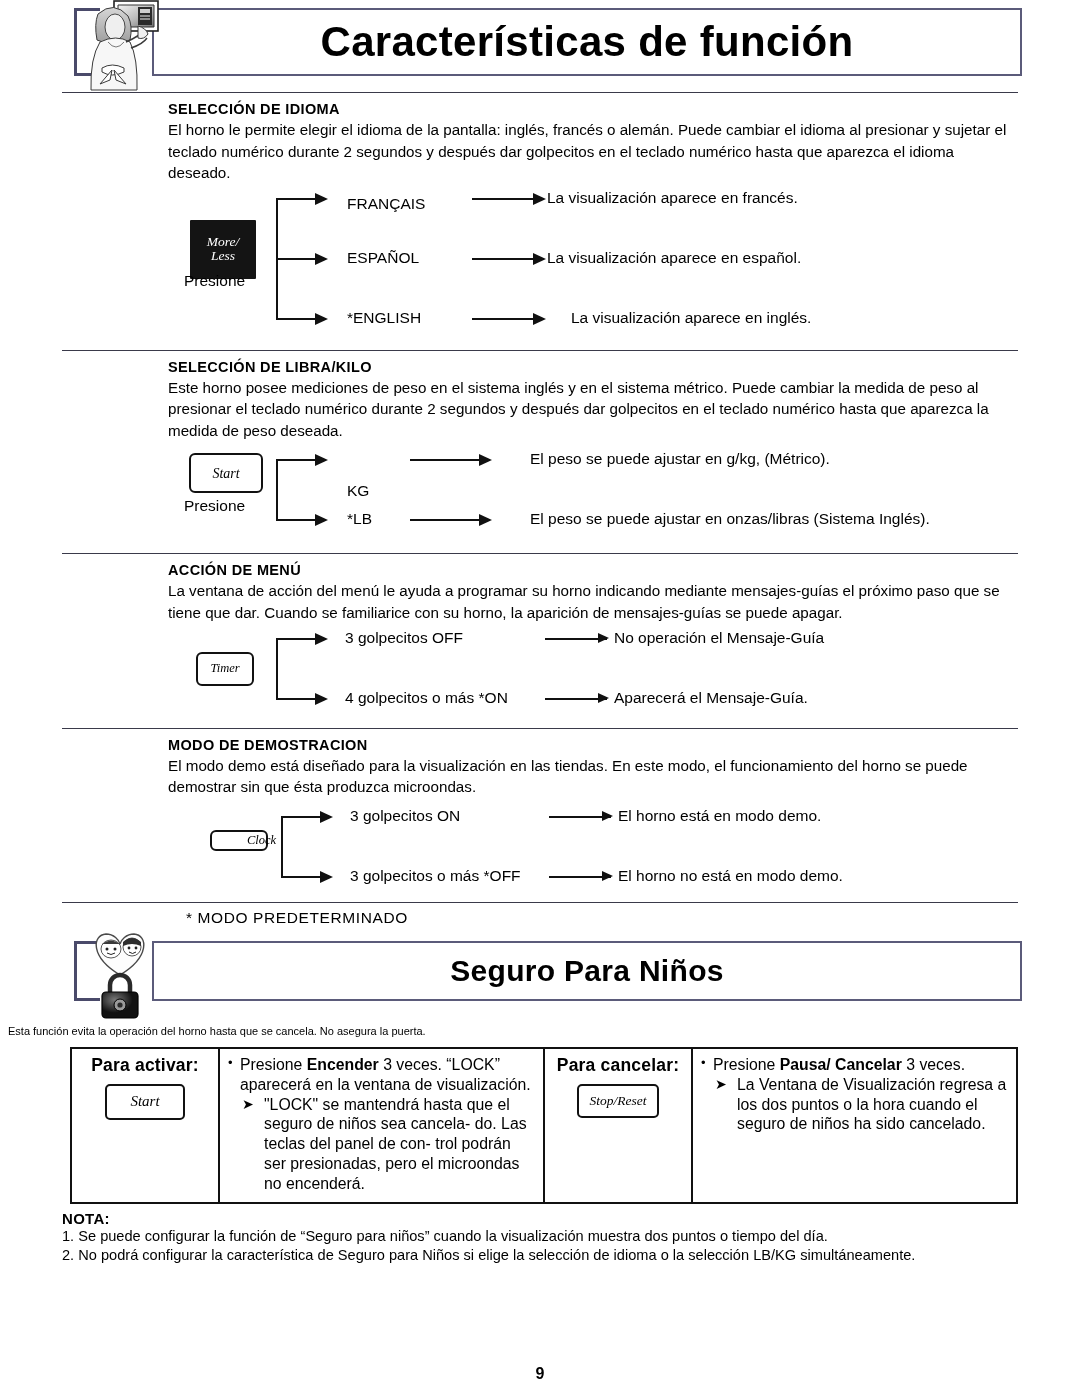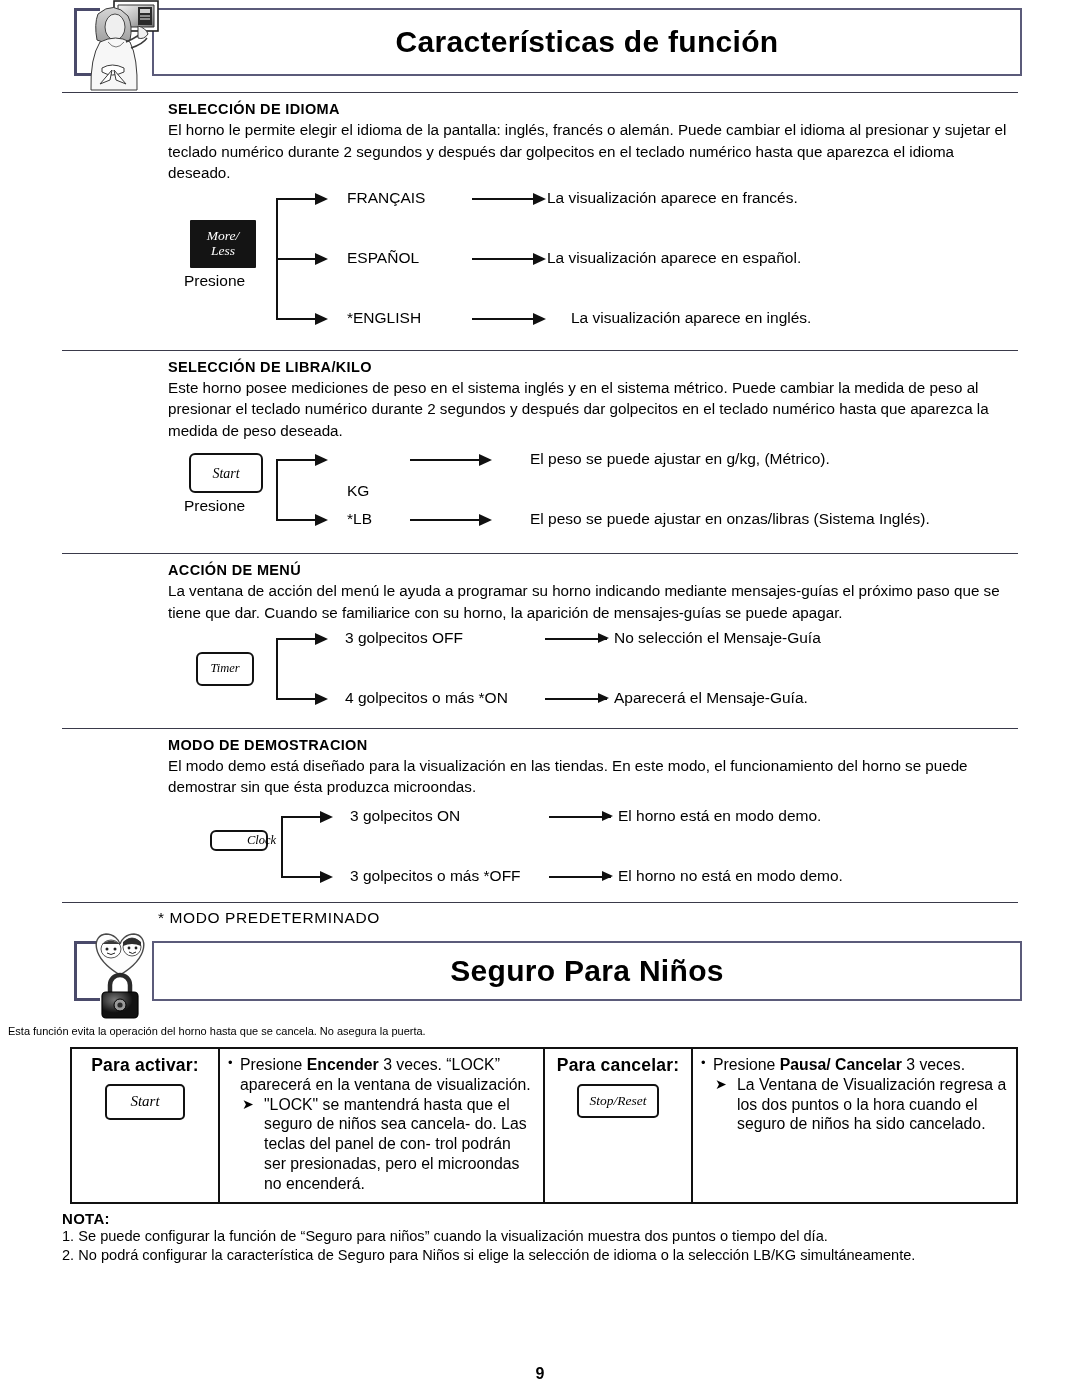--- a/index.html
+++ b/index.html
@@ -32,21 +32,21 @@
   .banner .title-box {
     position: absolute;
     left: 90px; right: 0; top: 8px;
     height: 68px;
     border: 2px solid #5b5b7a;
     display: flex;
     align-items: center;
     justify-content: center;
   }
   .banner .title-text {
-    font-size: 30px;
+    font-size: 42px;
     font-weight: bold;
     letter-spacing: 0.3px;
     color: #000;
   }
   .banner .illus {
     position: absolute;
     left: 14px; top: -4px;
     width: 92px; height: 100px;
     z-index: 5;
   }
@@ -257,32 +257,32 @@
 
 <div class="rule" style="margin-top:6px;"></div>
 
 <div class="section">
   <div class="sec-head">SELECCIÓN DE IDIOMA</div>
   <div class="sec-para">El horno le permite elegir el idioma de la pantalla: inglés, francés o alemán. Puede cambiar el idioma al presionar y sujetar el teclado numérico durante 2 segundos y  después dar golpecitos en el teclado numérico hasta que aparezca el idioma deseado.</div>
 </div>
 
 <div class="flow" style="height:160px;">
 
-  <div class="btn-blk" style="left:128px; top:36px; width:66px; height:48px;">
+  <div class="btn-blk" style="left:128px; top:36px; width:66px; height:59px;">
     <span>More/</span>
     <span>Less</span>
   </div>
   <div class="presione" style="left:122px; top:88px;">Presione</div>
 
   <div class="vline" style="left:214px; top:14px; height:122px;"></div>
   <div class="arrow-h" style="left:214px; top:14px; width:50px;"></div>
   <div class="arrow-h" style="left:214px; top:74px; width:50px;"></div>
   <div class="arrow-h" style="left:214px; top:134px; width:50px;"></div>
 
-  <div class="lbl" style="left:285px; top:5px;">FRANÇAIS</div>
+  <div class="lbl" style="left:285px; top:11px;">FRANÇAIS</div>
   <div class="lbl" style="left:285px; top:65px;">ESPAÑOL</div>
   <div class="lbl" style="left:285px; top:125px;">*ENGLISH</div>
 
   <div class="arrow-h" style="left:410px; top:14px; width:72px;"></div>
   <div class="arrow-h" style="left:410px; top:74px; width:72px;"></div>
   <div class="arrow-h" style="left:410px; top:134px; width:72px;"></div>
 
   <div class="lbl" style="left:485px; top:5px;">La visualización aparece en francés.</div>
   <div class="lbl" style="left:485px; top:65px;">La visualización aparece en español.</div>
   <div class="lbl" style="left:509px; top:125px;">La visualización aparece en inglés.</div>
@@ -330,21 +330,21 @@
   <div class="vline" style="left:214px; top:14px; height:62px;"></div>
   <div class="arrow-h" style="left:214px; top:14px; width:50px;"></div>
   <div class="arrow-h" style="left:214px; top:74px; width:50px;"></div>
 
   <div class="lbl" style="left:283px; top:5px;">3 golpecitos OFF</div>
   <div class="lbl" style="left:283px; top:65px;">4 golpecitos o más *ON</div>
 
   <div class="arrow-s" style="left:483px; top:14px; width:62px;"></div>
   <div class="arrow-s" style="left:483px; top:74px; width:62px;"></div>
 
-  <div class="lbl" style="left:552px; top:5px;">No selección el Mensaje-Guía</div>
+  <div class="lbl" style="left:552px; top:5px;">No operación el Mensaje-Guía</div>
   <div class="lbl" style="left:552px; top:65px;">Aparecerá el Mensaje-Guía.</div>
 </div>
 
 <div class="rule" style="margin-top:0px;"></div>
 
 <div class="section">
   <div class="sec-head">MODO DE DEMOSTRACION</div>
   <div class="sec-para">El modo demo está diseñado para la visualización en las tiendas. En este modo, el funcionamiento del horno se puede demostrar sin que ésta produzca microondas.</div>
 </div>
 
@@ -363,21 +363,21 @@
   <div class="arrow-s" style="left:487px; top:18px; width:62px;"></div>
   <div class="arrow-s" style="left:487px; top:78px; width:62px;"></div>
 
   <div class="lbl" style="left:556px; top:9px;">El horno está en modo demo.</div>
   <div class="lbl" style="left:556px; top:69px;">El horno no está en modo demo.</div>
 </div>
 
 <div class="rule" style="margin-top:-4px;"></div>
 
 <div class="flow" style="height:32px;">
-  <div class="footnote" style="left:96px; top:6px;">*  MODO  PREDETERMINADO</div>
+  <div class="footnote" style="left:124px; top:6px;">*  MODO  PREDETERMINADO</div>
 </div>
 
 <div class="banner" style="height:80px;">
   <div class="bracket" style="top:6px; height:60px;"></div>
   <div class="title-box" style="top:6px; height:60px;">
     <div class="title-text" style="font-size:30px;">Seguro Para Niños</div>
   </div>
   <div class="illus" style="left:18px; top:-6px; width:80px; height:92px;">
     <svg viewBox="0 0 80 92" width="80" height="92">
       <defs>

